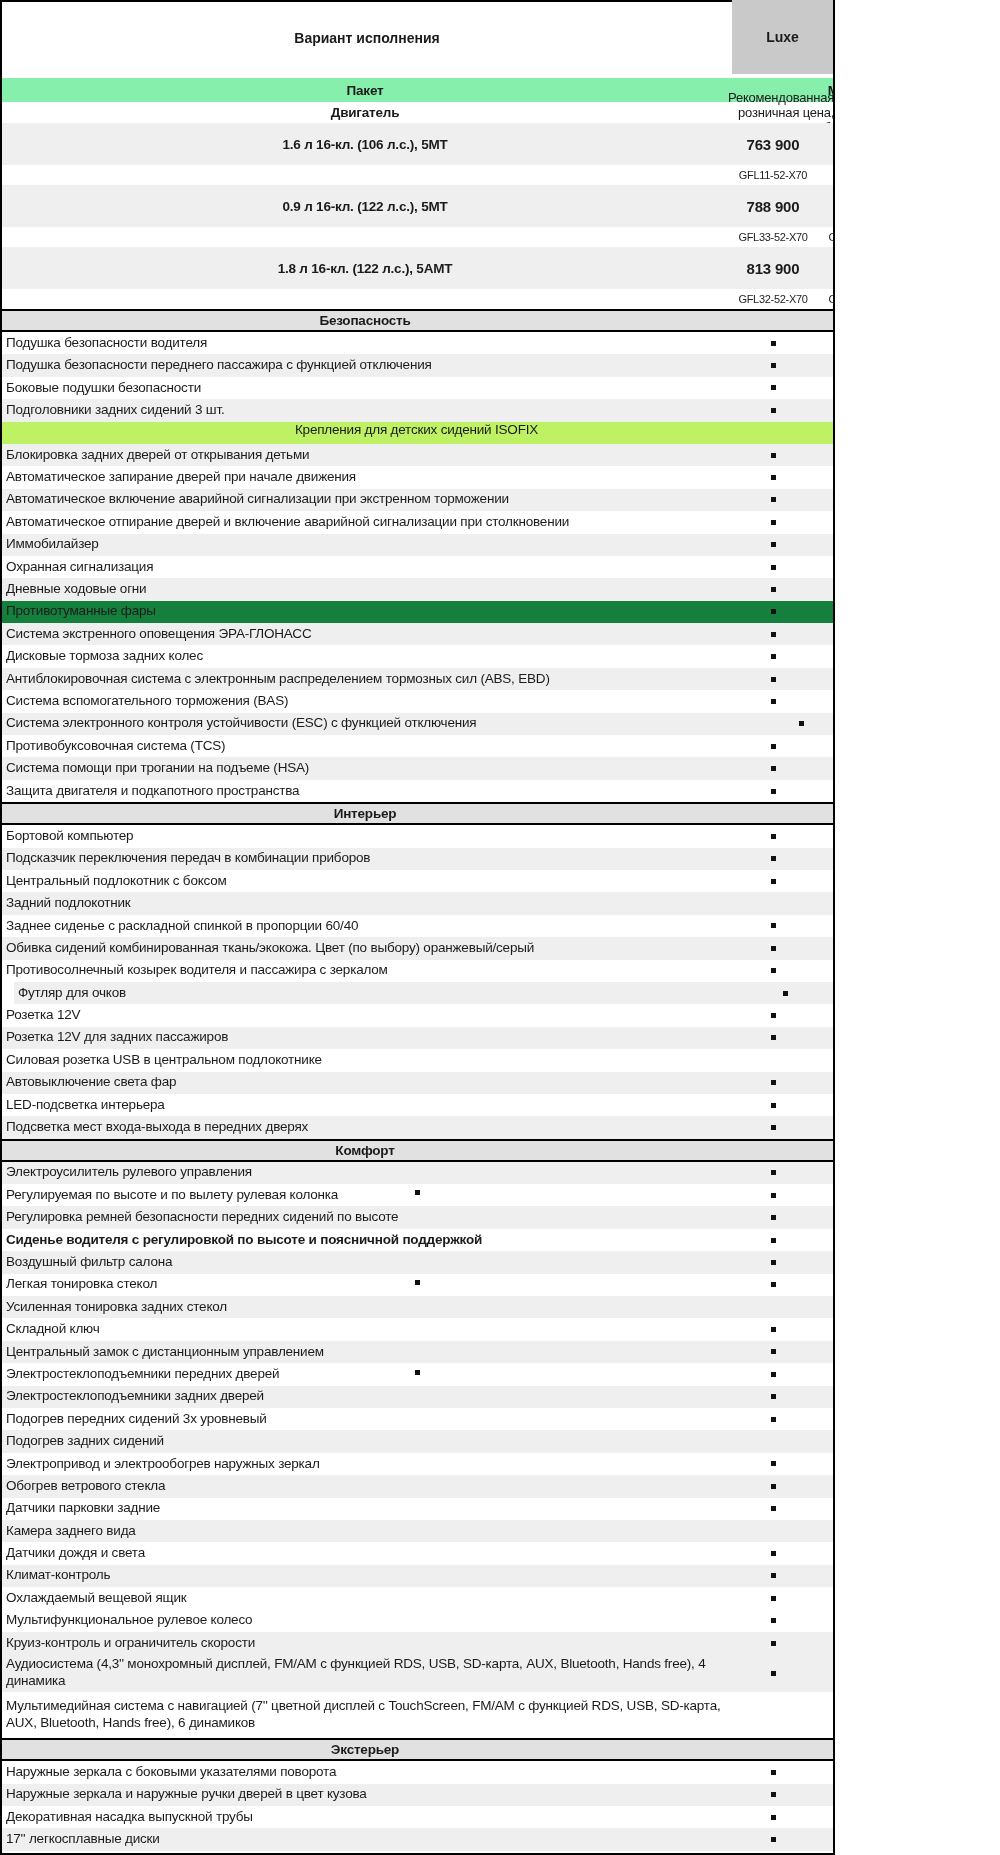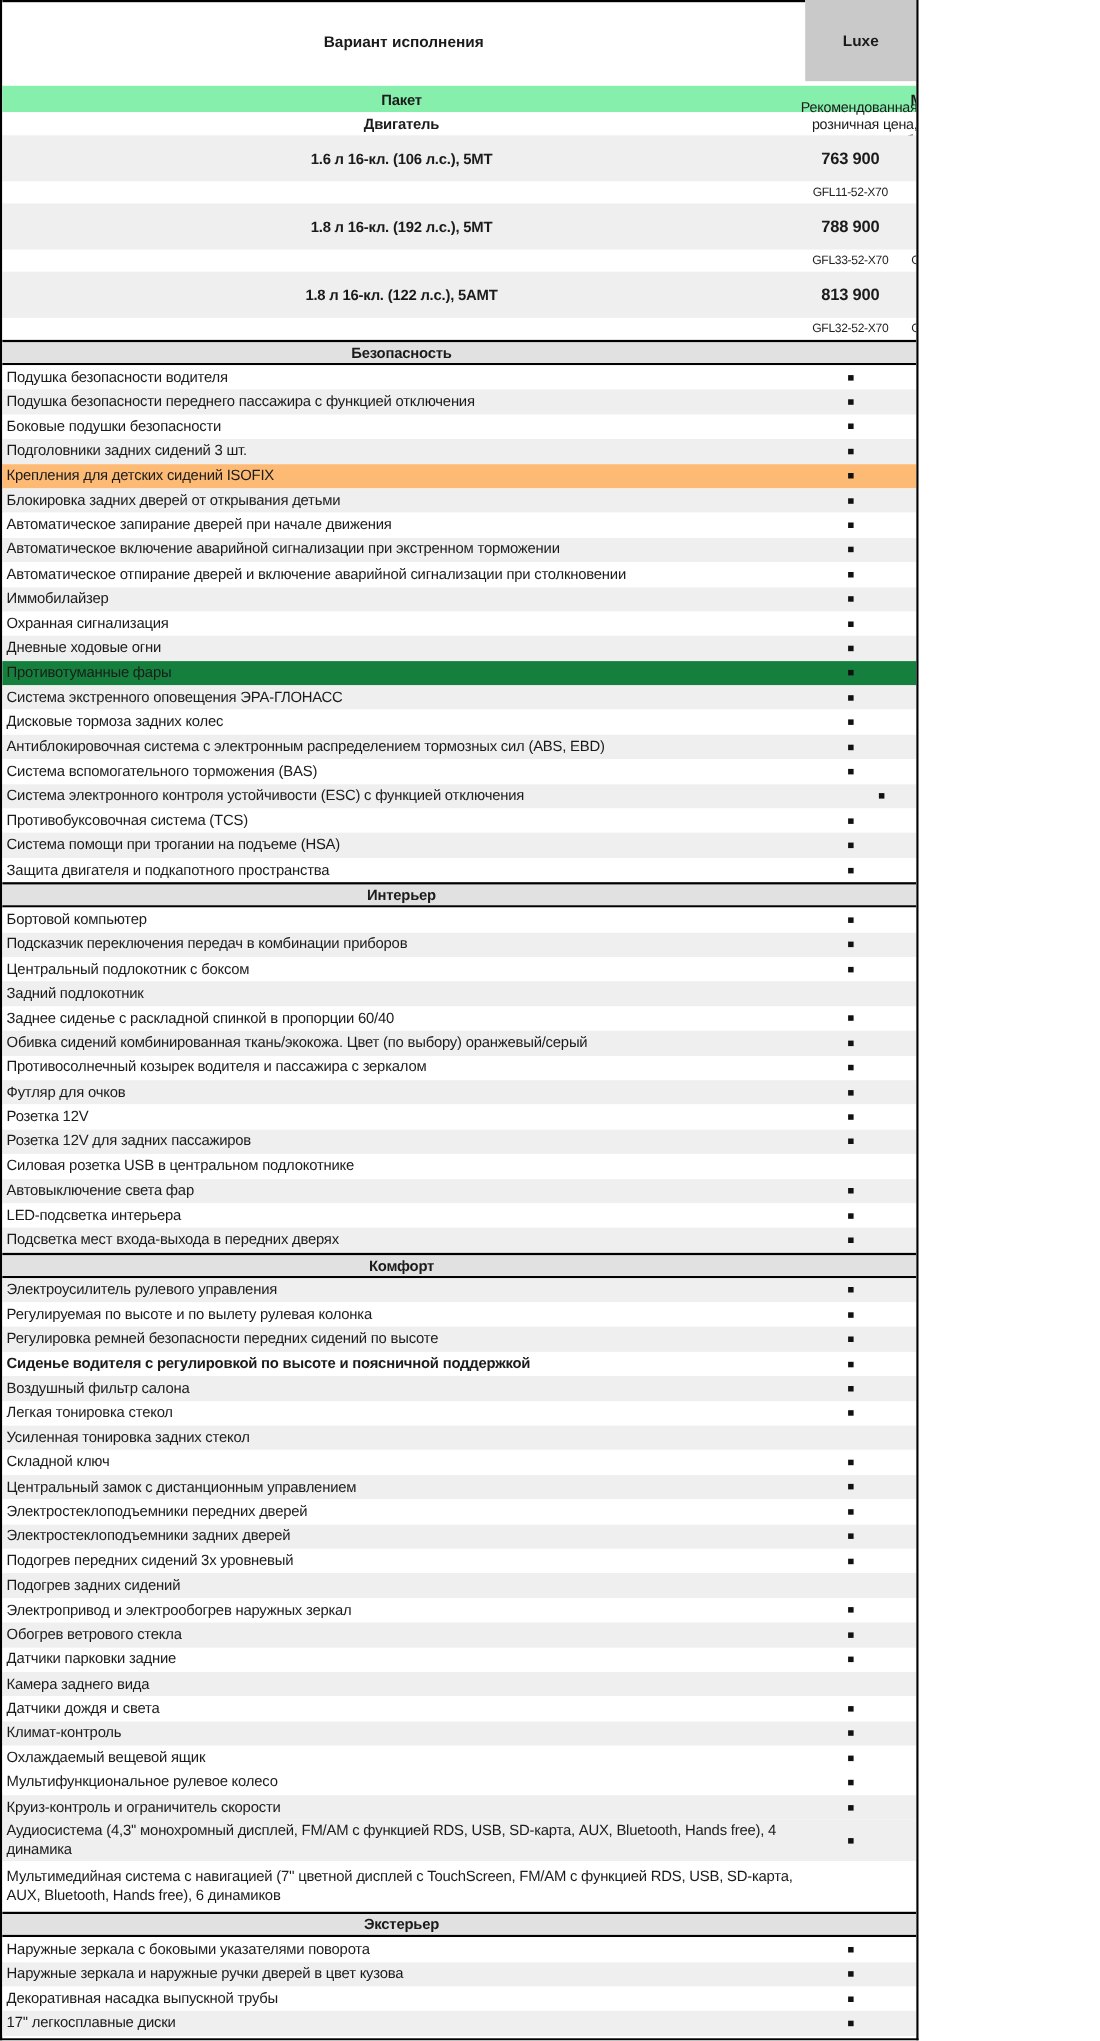--- a/index.html
+++ b/index.html
@@ -90,21 +90,21 @@
         <div class="cell-pkg"></div>
         <div class="cell-pkg"></div>
       </div>
       <div class="row code-row">
         <div class="cell-name"></div>
         <div class="cell-pkg">GFL11-52-X70</div>
         <div class="cell-pkg"></div>
         <div class="cell-pkg"></div>
       </div>
       <div class="row engine-row" style="background: rgb(239, 239, 239);">
-        <div class="cell-name center">1.8 л 16-кл. (192 л.с.), 5MT</div>
+        <div class="cell-name center">0.9 л 16-кл. (122 л.с.), 5MT</div>
         <div class="cell-pkg">788 900</div>
         <div class="cell-pkg">816 900</div>
         <div class="cell-pkg">834 900</div>
       </div>
       <div class="row code-row">
         <div class="cell-name"></div>
         <div class="cell-pkg">GFL33-52-X70</div>
         <div class="cell-pkg">GFL33-52-X73</div>
         <div class="cell-pkg">GFL33-52-X75</div>
       </div>
@@ -166,21 +166,21 @@
         <div class="cell-pkg">
           <span class="bullet" style="background: rgb(17, 17, 17);"></span>
         </div>
         <div class="cell-pkg">
           <span class="bullet" style="background: rgb(17, 17, 17);"></span>
         </div>
         <div class="cell-pkg">
           <span class="bullet" style="background: rgb(17, 17, 17);"></span>
         </div>
       </div>
-      <div class="row feat" style="background: #fdba74;">
+      <div class="row feat" style="background: #bef264; flex-direction: column;">
         <div class="cell-name">Крепления для детских сидений ISOFIX</div>
         <div class="cell-pkg">
           <span class="bullet" style="background: rgb(17, 17, 17);"></span>
         </div>
         <div class="cell-pkg">
           <span class="bullet" style="background: rgb(17, 17, 17);"></span>
         </div>
         <div class="cell-pkg">
           <span class="bullet" style="background: rgb(17, 17, 17);"></span>
         </div>
@@ -453,21 +453,21 @@
         <div class="cell-pkg">
           <span class="bullet" style="background: rgb(17, 17, 17);"></span>
         </div>
         <div class="cell-pkg">
           <span class="bullet" style="background: rgb(17, 17, 17);"></span>
         </div>
         <div class="cell-pkg">
           <span class="bullet" style="background: rgb(17, 17, 17);"></span>
         </div>
       </div>
-      <div class="row feat" style="background: rgb(239, 239, 239);">
+      <div class="row feat" style="background: rgb(239, 239, 239); margin-left: 12px;">
         <div class="cell-name">Футляр для очков</div>
         <div class="cell-pkg">
           <span class="bullet" style="background: rgb(17, 17, 17);"></span>
         </div>
         <div class="cell-pkg">
           <span class="bullet" style="background: rgb(17, 17, 17);"></span>
         </div>
         <div class="cell-pkg">
           <span class="bullet" style="background: rgb(17, 17, 17);"></span>
         </div>

